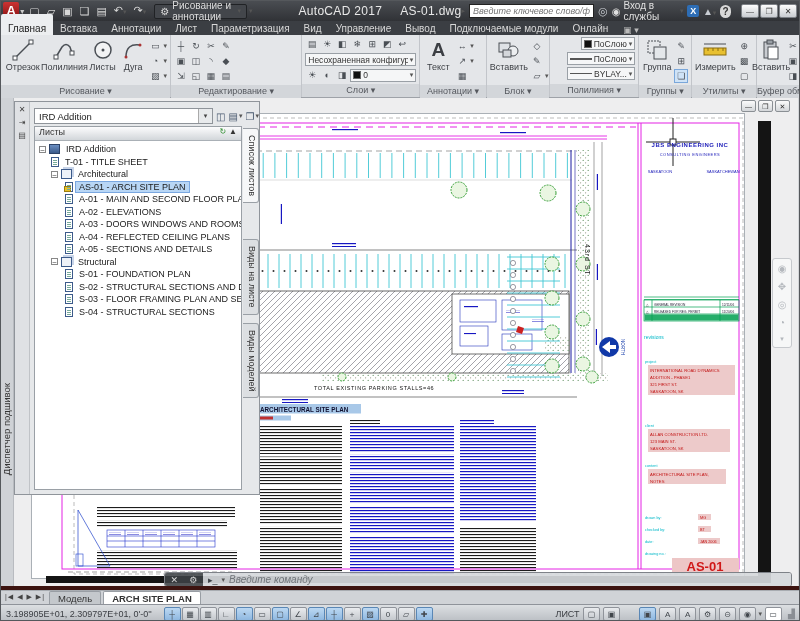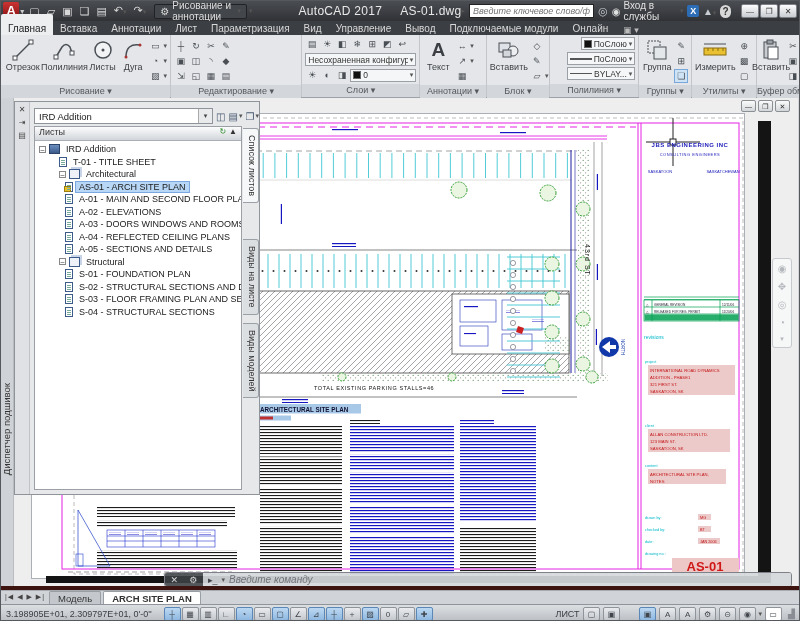--- a/index.html
+++ b/index.html
@@ -73,21 +73,21 @@
   .combo{flex:1;height:16px;background:#fff;border:1px solid #8f949a;display:flex;align-items:center;font-size:9.5px;color:#222;padding-left:4px;}
   .combo .cart{margin-left:auto;width:14px;height:14px;background:#e8eaec;border-left:1px solid #aaa;font-size:7px;color:#444;text-align:center;line-height:14px;}
   .pal-ibtn{font-size:10px;color:#4a5a70;display:flex;align-items:center;gap:1px;}
   .pal-body{flex:1;display:flex;min-height:0;}
   .pal-col{flex:1;display:flex;flex-direction:column;border:1px solid #9aa0a6;background:#fff;min-width:0;}
   .pal-header{height:14px;background:linear-gradient(#fcfcfd,#d2d6da);border-bottom:1px solid #aab0b6;display:flex;align-items:flex-start;font-size:9px;color:#333;padding:0 4px;}
   .pal-header .hicons{margin-left:auto;display:flex;gap:3px;font-size:8px;}
   .hic-green{color:#2f8f2f;}
   .tree{flex:1;overflow:hidden;padding-top:2px;}
   .trow{display:flex;align-items:center;height:12.5px;font-size:9px;color:#1a1a1a;white-space:nowrap;}
-  .trow.lvl0{padding-left:4px;} .trow.lvl1{padding-left:24px;} .trow.lvl2{padding-left:30px;}
+  .trow.lvl0{padding-left:4px;} .trow.lvl1{padding-left:16px;} .trow.lvl2{padding-left:30px;}
   .expander{width:7px;height:7px;border:1px solid #888;background:#fff;font-size:7px;line-height:5px;text-align:center;color:#333;margin-right:3px;flex:none;}
   .tico{width:11px;height:10px;margin-right:3px;position:relative;flex:none;}
   .tico.sheet{width:8px;height:10px;background:#fff;border:1px solid #3c5a8a;}
   .tico.sheet::after{content:"";position:absolute;left:1px;top:2px;width:4px;height:1px;background:#7a9;box-shadow:0 2px 0 #7a9,0 4px 0 #7a9;}
   .tico.lock::before{content:"";position:absolute;left:-2px;bottom:-1px;width:5px;height:4px;background:#e8c22a;border:1px solid #9a7d10;}
   .tico.root{background:linear-gradient(#6a8ec2,#3c5a8a);border:1px solid #2c4268;}
   .tico.group{background:#eef2f8;border:1px solid #3c5a8a;box-shadow:2px -2px 0 #c8d4e8;}
   .tlabel{padding:0 3px;}
   .trow.sel .tlabel{background:#b8d6f5;outline:1px solid #7aa7e0;}
   .pal-tabs{width:17px;display:flex;flex-direction:column;padding-left:1px;}

